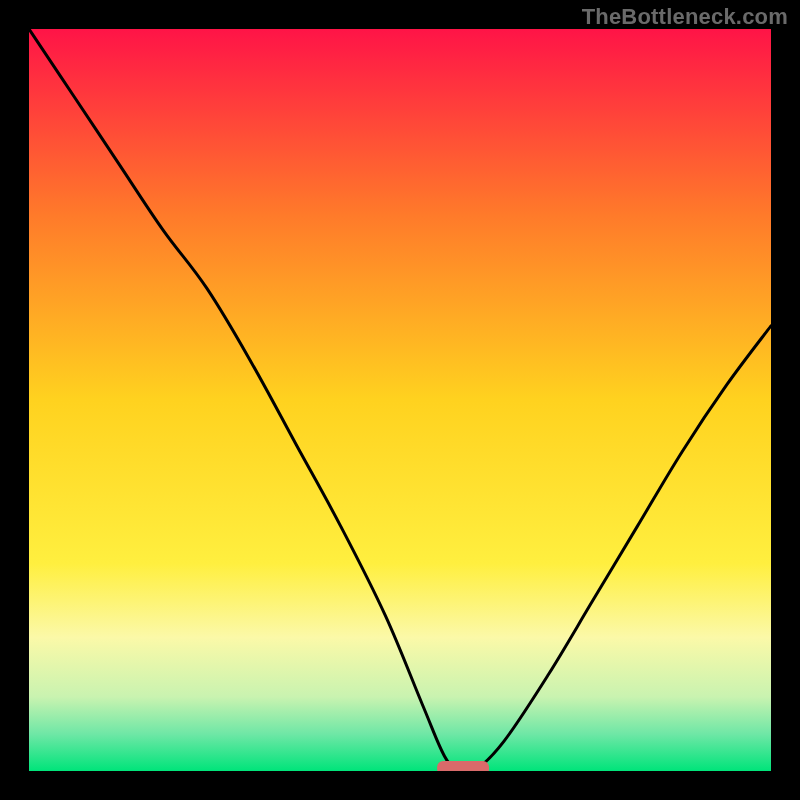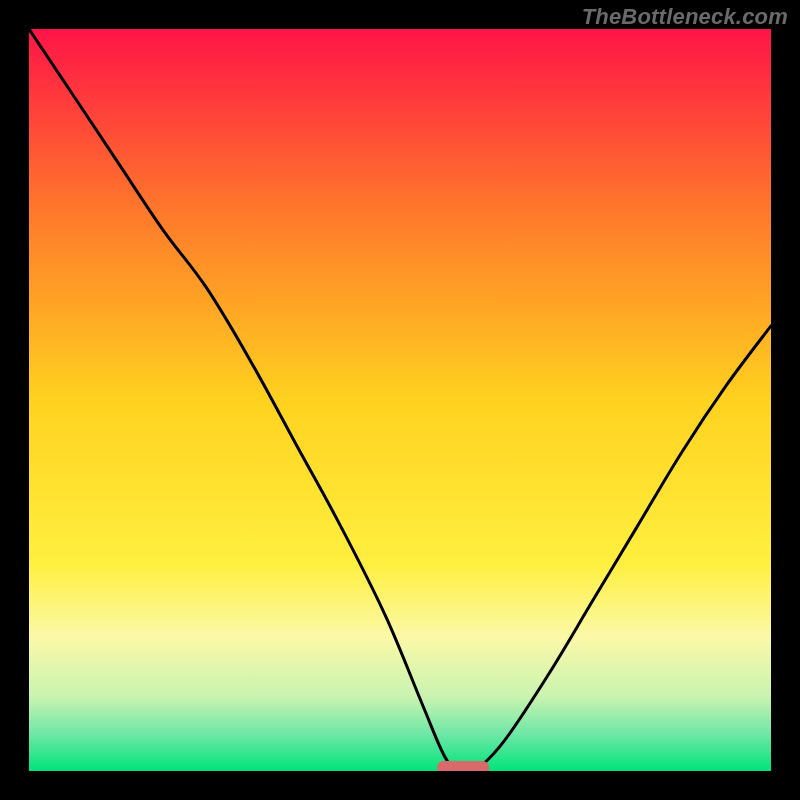--- a/index.html
+++ b/index.html
@@ -10,21 +10,20 @@
     background: #000;
     overflow: hidden;
   }
   .frame {
     position: absolute;
     left: 0;
     top: 0;
     width: 800px;
     height: 696px;
     background: #000;
-    font-style: italic;
   }
   .plot-area {
     position: absolute;
     left: 29px;
     top: 29px;
     width: 742px;
     height: 742px;
   }
   .gradient {
     position: absolute;

